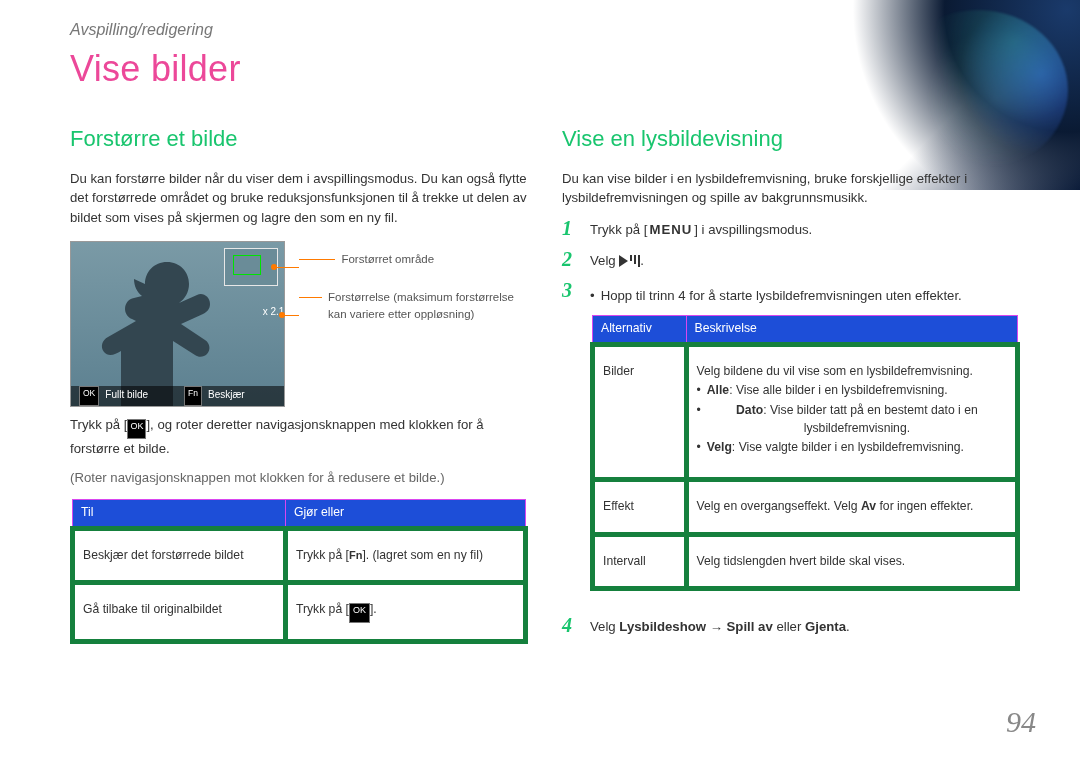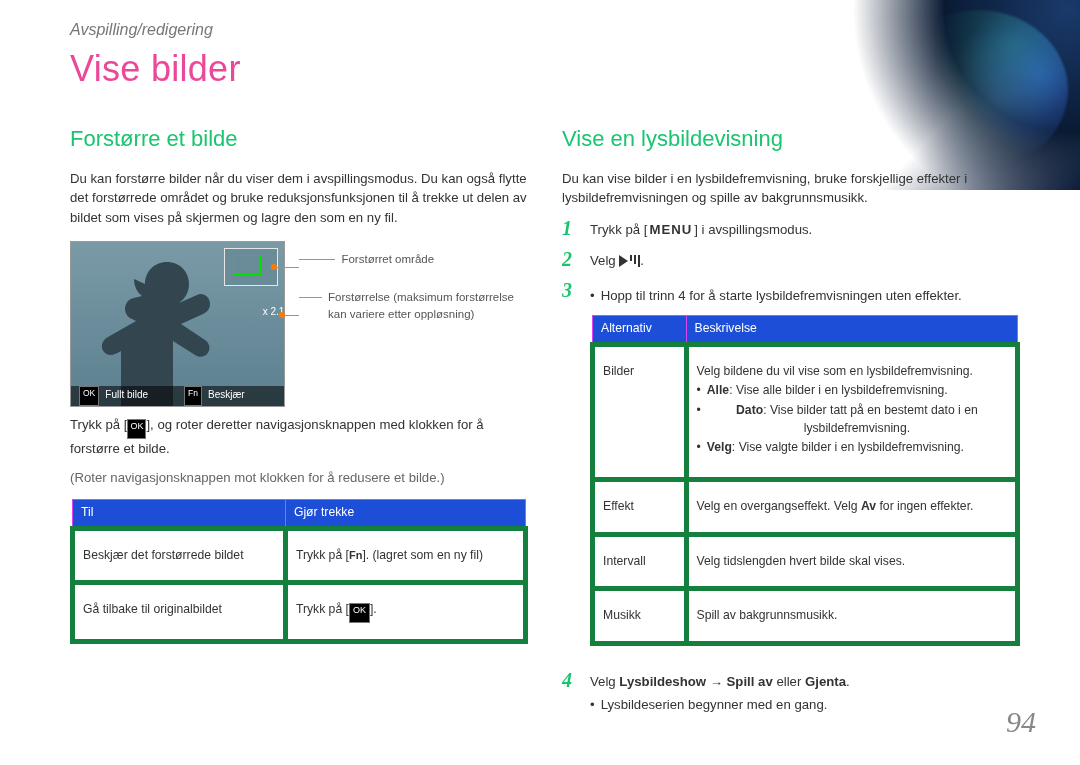--- a/index.html
+++ b/index.html
@@ -212,21 +212,21 @@
 
       <div class="body para">
         <span>Trykk på [</span><span class="keycap" style="padding:0 2px;font-size:9px;">OK</span><span>], og roter deretter navigasjonsknappen med klokken for å forstørre et bilde.</span>
       </div>
       <div class="note">(Roter navigasjonsknappen mot klokken for å redusere et bilde.)</div>
 
       <table class="info">
         <thead>
             <tr>
           <th style="width:47%">Til</th>
-          <th>Gjør trekke</th>
+          <th>Gjør eller</th>
         </tr>
           </thead>
         <tbody>
           <tr>
             <td>Beskjær det forstørrede bildet</td>
             <td>
               <span>Trykk på [</span><span class="key-disp">Fn</span><span>]. (lagret som en ny fil)</span>
             </td>
           </tr>
           <tr>
@@ -299,37 +299,28 @@
                   </td>
                 </tr>
                 <tr>
                   <td>Effekt</td>
                   <td><span>Velg en overgangseffekt. Velg </span><strong class="bd">Av</strong><span> for ingen effekter.</span></td>
                 </tr>
                 <tr>
                   <td>Intervall</td>
                   <td>Velg tidslengden hvert bilde skal vises.</td>
                 </tr>
-                <tr>
-                  <td>Musikk</td>
-                  <td>Spill av bakgrunnsmusikk.</td>
-                </tr>
               </tbody>
             </table>
           </span>
         </li>
         <li>
           <span class="stepnum">4</span>
           <span class="steptxt">
             <span>Velg </span><strong class="bd">Lysbildeshow</strong><span> → </span><strong class="bd">Spill av</strong><span> eller </span><strong class="bd">Gjenta</strong><span>.</span>
-            <ul class="sub">
-                <li>
-                  <span>Lysbildeserien begynner med en gang.</span>
-                </li>
-              </ul>
           </span>
         </li>
       </ol>
     </div>
   </div>
 </div>
 
 <div class="pagenum">94</div>
 
 </body></html>

